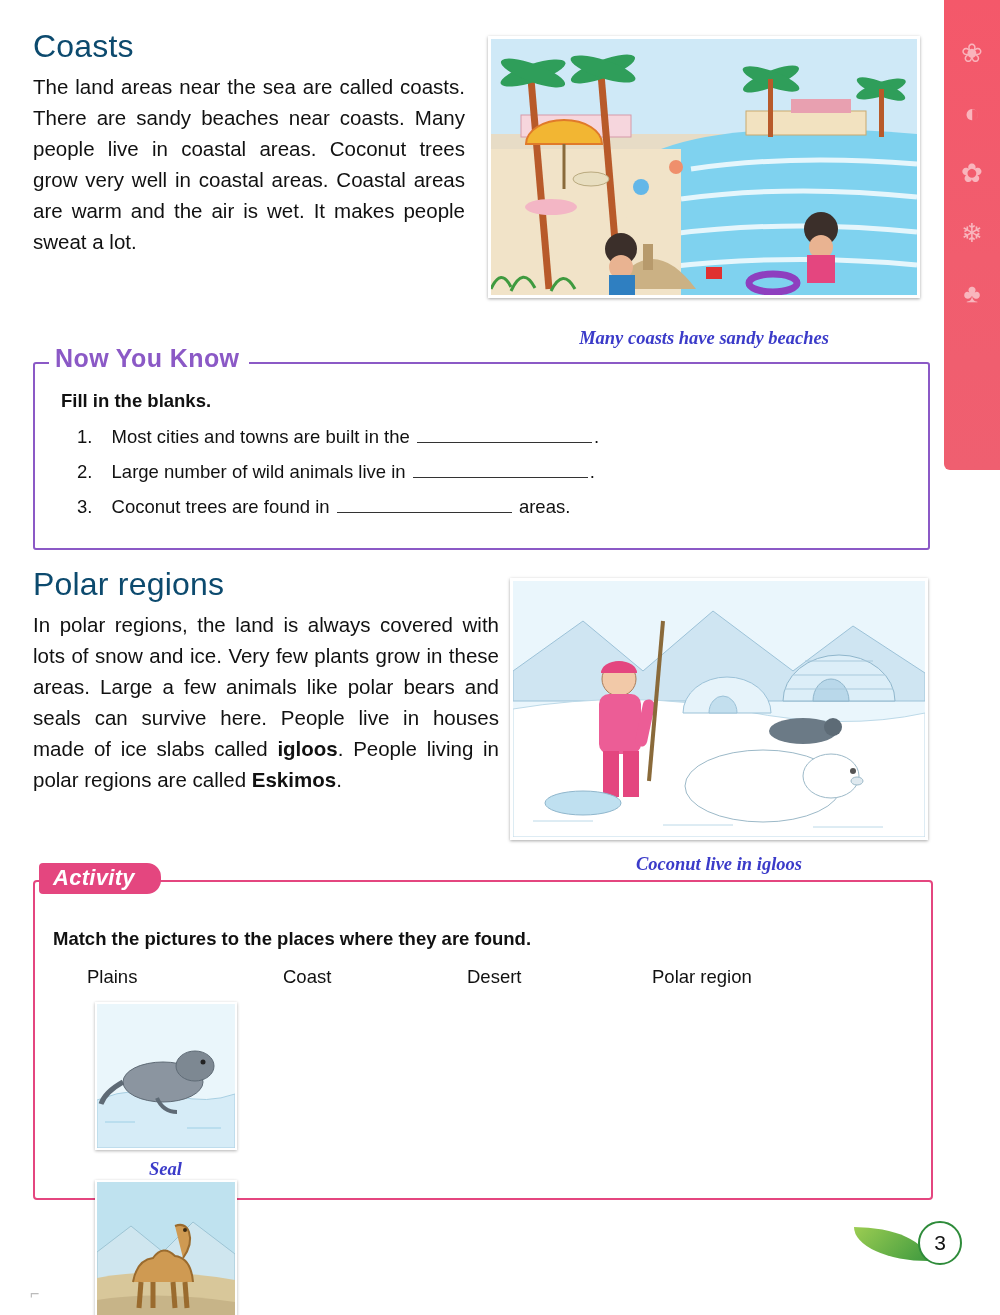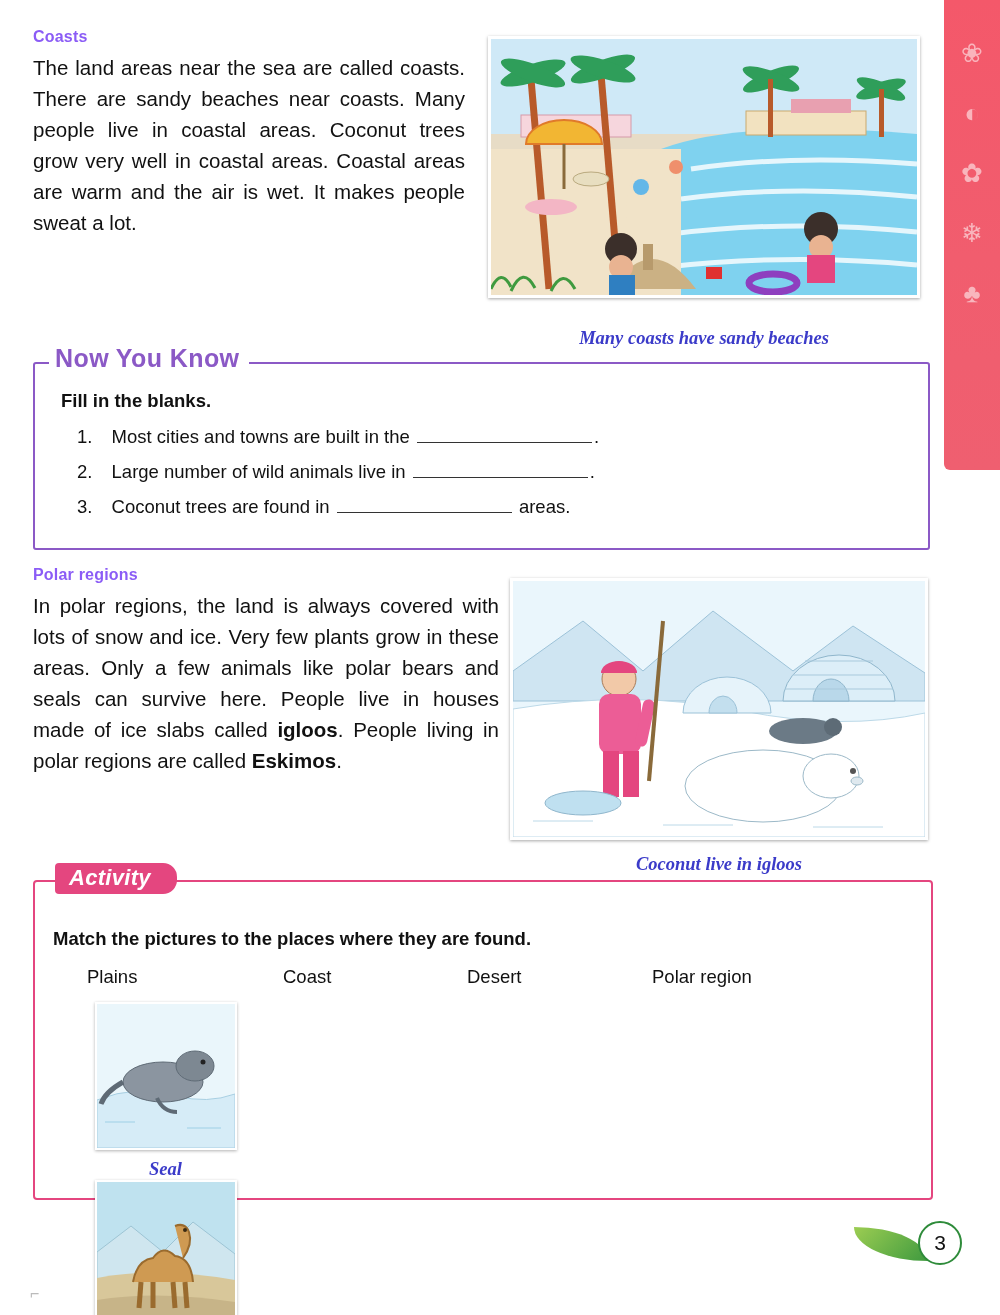--- a/index.html
+++ b/index.html
@@ -35,23 +35,23 @@
   
   .page {
     position: absolute;
     left: 0; top: 0;
     width: 944px;
     height: 1315px;
     padding: 28px 0 0 33px;
   }
 
   h2.section-title {
-    color: #8b5cf6;
-    font-size: 16px;
-    font-weight: bold;
+    color: #0c4a6e;
+    font-size: 32px;
+    font-weight: normal;
     margin: 0 0 6px 0;
     letter-spacing: .2px;
   }
 
   .row { position: relative; }
 
   .body-text {
     font-size: 20.5px;
     line-height: 31px;
     color: #111;
@@ -127,21 +127,21 @@
     position: absolute;
     left: 33px;
     top: 880px;
     width: 900px;
     height: 320px;
     border: 2px solid #e4467f;
     border-radius: 4px;
   }
   .activity-label {
     position: absolute;
-    left: 20px;
+    left: 4px;
     top: -19px;
     background: #e4467f;
     color: #ffffff;
     font-size: 22px;
     font-weight: bold;
     font-style: italic;
     padding: 2px 26px 3px 14px;
     border-radius: 4px 14px 14px 4px;
     letter-spacing: .3px;
   }
@@ -312,21 +312,21 @@
           <span class="blank-line"></span>
           <span>areas.</span>
         </li>
       </ol>
     </div>
   </div>
 
   <div class="polar-wrap">
     <h2 class="section-title">Polar regions</h2>
     <div class="body-text polar-text">
-      <span>In polar regions, the land is always covered with lots of snow and ice. Very few plants grow in these areas. Only a few animals like polar bears and seals can survive here. People live in houses made of ice slabs called </span><b>igloos</b><span>. People living in polar regions are called </span><b>Eskimos</b><span>.</span>
+      <span>In polar regions, the land is always covered with lots of snow and ice. Very few plants grow in these areas. Large a few animals like polar bears and seals can survive here. People live in houses made of ice slabs called </span><b>igloos</b><span>. People living in polar regions are called </span><b>Eskimos</b><span>.</span>
     </div>
 
     <div class="fig" style="left:477px; top:12px; width:418px; height:262px;">
       <svg width="412" height="256" viewBox="0 0 412 256">
         <rect x="0" y="0" width="412" height="256" fill="#eaf6fc"></rect>
         <path d="M0,90 L70,40 L130,90 L200,30 L280,90 L340,45 L412,92 L412,120 L0,120Z" fill="#cfe5f2" stroke="#9cc2d8"></path>
         <path d="M0,128 Q120,108 230,130 Q330,150 412,132 L412,256 L0,256Z" fill="#ffffff" stroke="#bcd9e8"></path>
 
         <path d="M270,120 a56,46 0 0 1 112,0 Z" fill="#dceef8" stroke="#8fb6cc"></path>
         <path d="M300,120 a18,22 0 0 1 36,0 Z" fill="#b9d8ea" stroke="#8fb6cc"></path>

